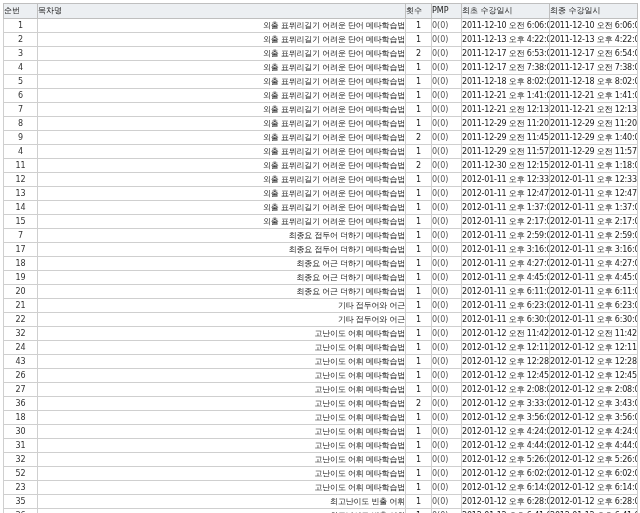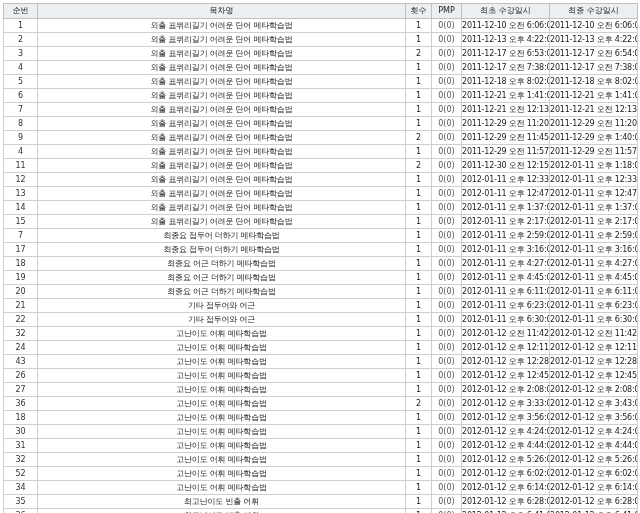--- a/index.html
+++ b/index.html
@@ -38,31 +38,31 @@
     padding: 0;
     height: 13px;
     line-height: 13px;
     font-size: 8px;
     font-weight: normal;
     overflow: hidden;
     white-space: nowrap;
   }
   table.grid thead th {
     background: #eceff2;
-    text-align: center;
+    text-align: left;
     color: #222;
     font-size: 8px;
     border-color: #bfbfbf;
     height: 14px;
     line-height: 14px;
   }
   td.seq   { text-align: center; color: #333; }
-  td.title { text-align: center; padding-left: 5px; letter-spacing: -0.2px; }
+  td.title { text-align: right; padding-left: 5px; letter-spacing: -0.2px; }
   td.cnt   { text-align: center; }
-  td.pmp   { text-align: center; color: #555; margin-top: 38px; }
+  td.pmp   { text-align: left; color: #555; margin-top: 38px; }
   td.date  { text-align: center; letter-spacing: -0.2px; }
 </style>
 </head>
 <body>
 
 <div class="sheet">
   <table class="grid">
     <colgroup>
       <col class="c-seq">
         <col class="c-title">
@@ -340,21 +340,21 @@
         </tr>
         <tr>
           <td class="seq">52</td>
           <td class="title">고난이도 어휘 메타학습법</td>
           <td class="cnt">1</td>
           <td class="pmp">0(0)</td>
           <td class="date">2012-01-12 오후 6:02:00</td>
           <td class="date">2012-01-12 오후 6:02:00</td>
         </tr>
         <tr>
-          <td class="seq">34</td>
+          <td class="seq">23</td>
           <td class="title">고난이도 어휘 메타학습법</td>
           <td class="cnt">1</td>
           <td class="pmp">0(0)</td>
           <td class="date">2012-01-12 오후 6:14:00</td>
           <td class="date">2012-01-12 오후 6:14:00</td>
         </tr>
         <tr>
           <td class="seq">35</td>
           <td class="title">최고난이도 빈출 어휘</td>
           <td class="cnt">1</td>

